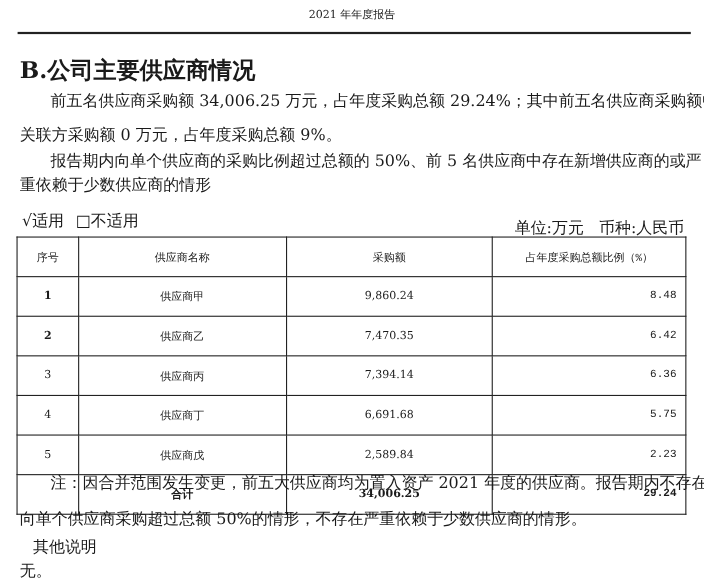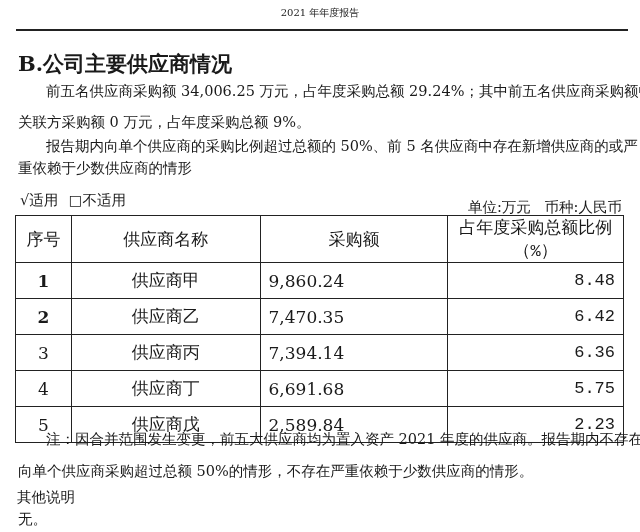--- a/index.html
+++ b/index.html
@@ -5,26 +5,26 @@
   html, body { margin:0; padding:0; background:#ffffff; }
   body { width:640px; height:532px; position:relative; overflow:hidden;
          font-family:"DejaVu Serif","Liberation Serif",serif; color:#1a1a1a; }
   .abs { position:absolute; white-space:nowrap; }
   .header-title { left:0; width:640px; top:6px; text-align:center; font-size:10px; }
   .header-rule { left:16px; width:612px; top:29px; height:0; border-top:2px solid #222; }
   .section-title { left:18px; top:50px; font-size:21px; font-weight:bold; }
   .p { font-size:14.5px; }
   .note { font-size:14.5px; }
   table.sup { position:absolute; left:15px; top:215px; width:609px; border-collapse:collapse;
-              font-size:17px; }
+              font-size:10px; }
   table.sup td, table.sup th { border:1.5px solid #222; height:35px; padding:0 8px; font-weight:normal; }
   table.sup th { text-align:center; }
   .c1 { width:39px; text-align:center; }
   .c2 { width:172px; text-align:center; }
-  .c3 { width:171px; text-align:left; }
+  .c3 { width:171px; text-align:center; }
   .c4 { width:159px; text-align:right;font-family:Liberation Mono, monospace; }
   .bold { font-weight:bold !important; }
 </style>
 </head>
 <body>
 
 <div class="abs header-title">2021 年年度报告</div>
 <div class="abs header-rule"></div>
 
 <div class="abs section-title">B.公司主要供应商情况</div>
@@ -75,19 +75,25 @@
       <td class="c2">供应商丁</td>
       <td class="c3">6,691.68</td>
       <td class="c4">5.75</td>
     </tr>
     <tr>
       <td class="c1">5</td>
       <td class="c2">供应商戊</td>
       <td class="c3">2,589.84</td>
       <td class="c4">2.23</td>
     </tr>
+    <tr>
+      <td class="c1"></td>
+      <td class="c2 bold">合计</td>
+      <td class="c3 bold">34,006.25</td>
+      <td class="c4 bold">29.24</td>
+    </tr>
   </tbody>
 </table>
 
 <div class="abs note" style="left:46px;top:430px;">注：因合并范围发生变更，前五大供应商均为置入资产 2021 年度的供应商。报告期内不存在</div>
 <div class="abs note" style="left:18px;top:462px;">向单个供应商采购超过总额 50%的情形，不存在严重依赖于少数供应商的情形。</div>
-<div class="abs note" style="left:17px;top:488px;">其他说明</div>
+<div class="abs note" style="left:30px;top:488px;">其他说明</div>
 <div class="abs note" style="left:18px;top:510px;">无。</div>
 
 </body></html>

